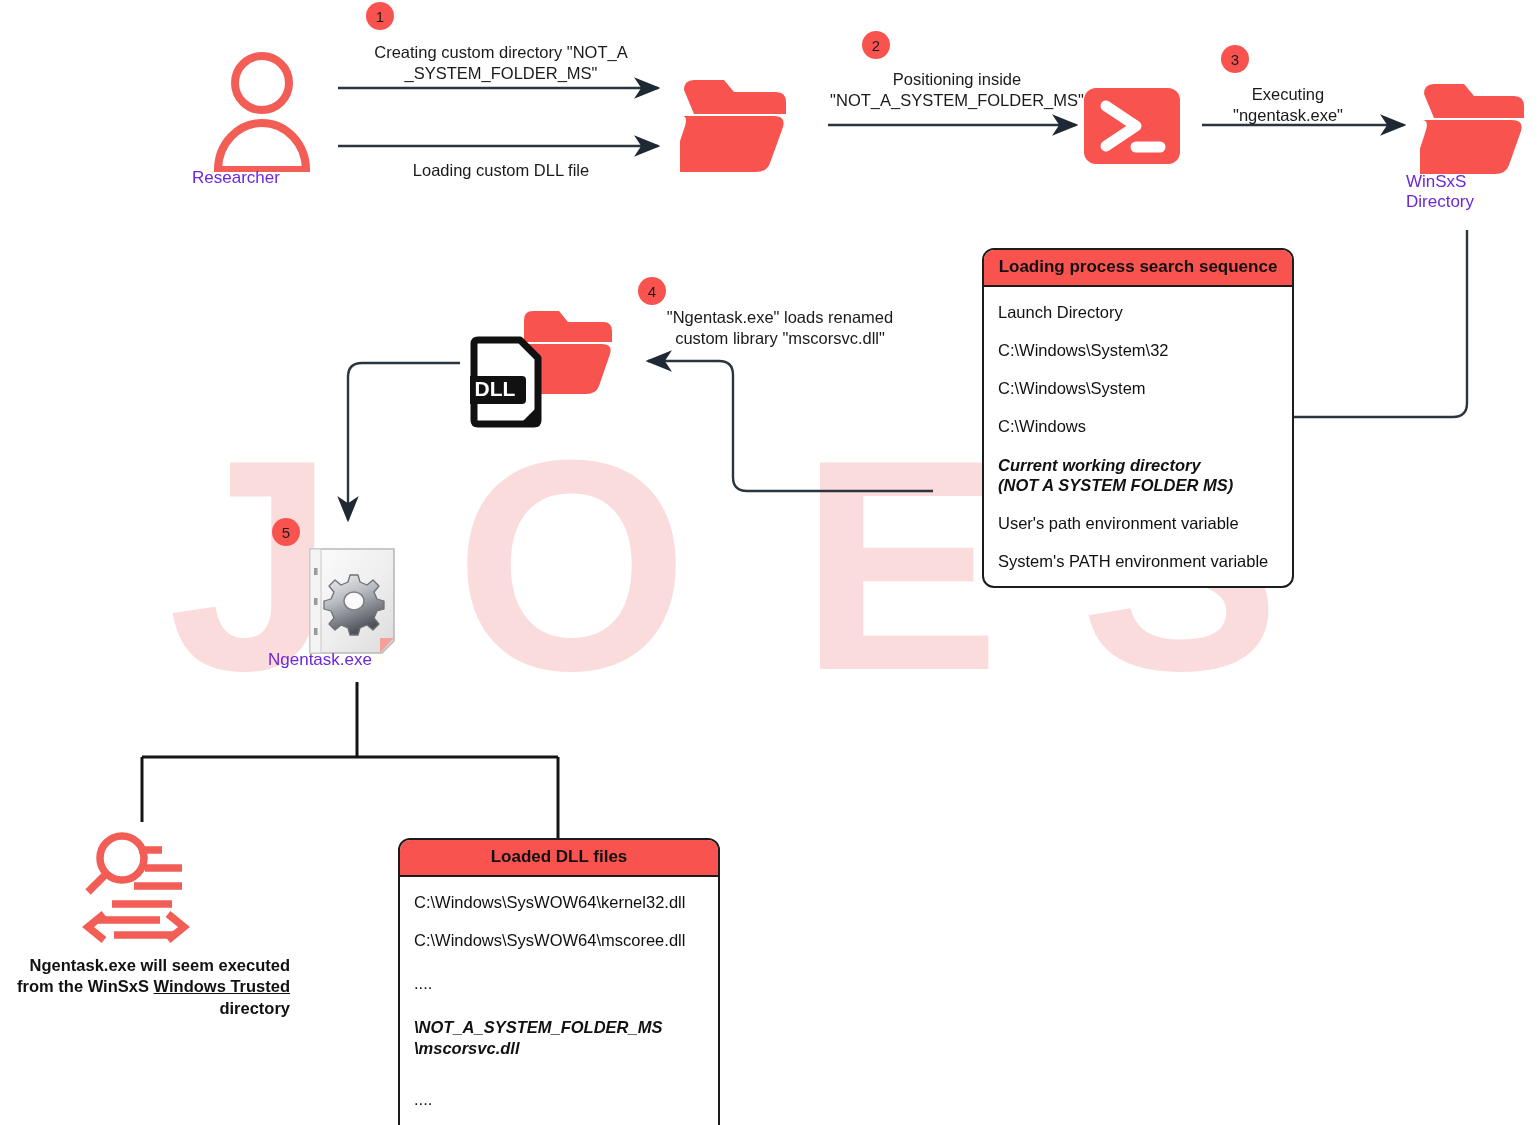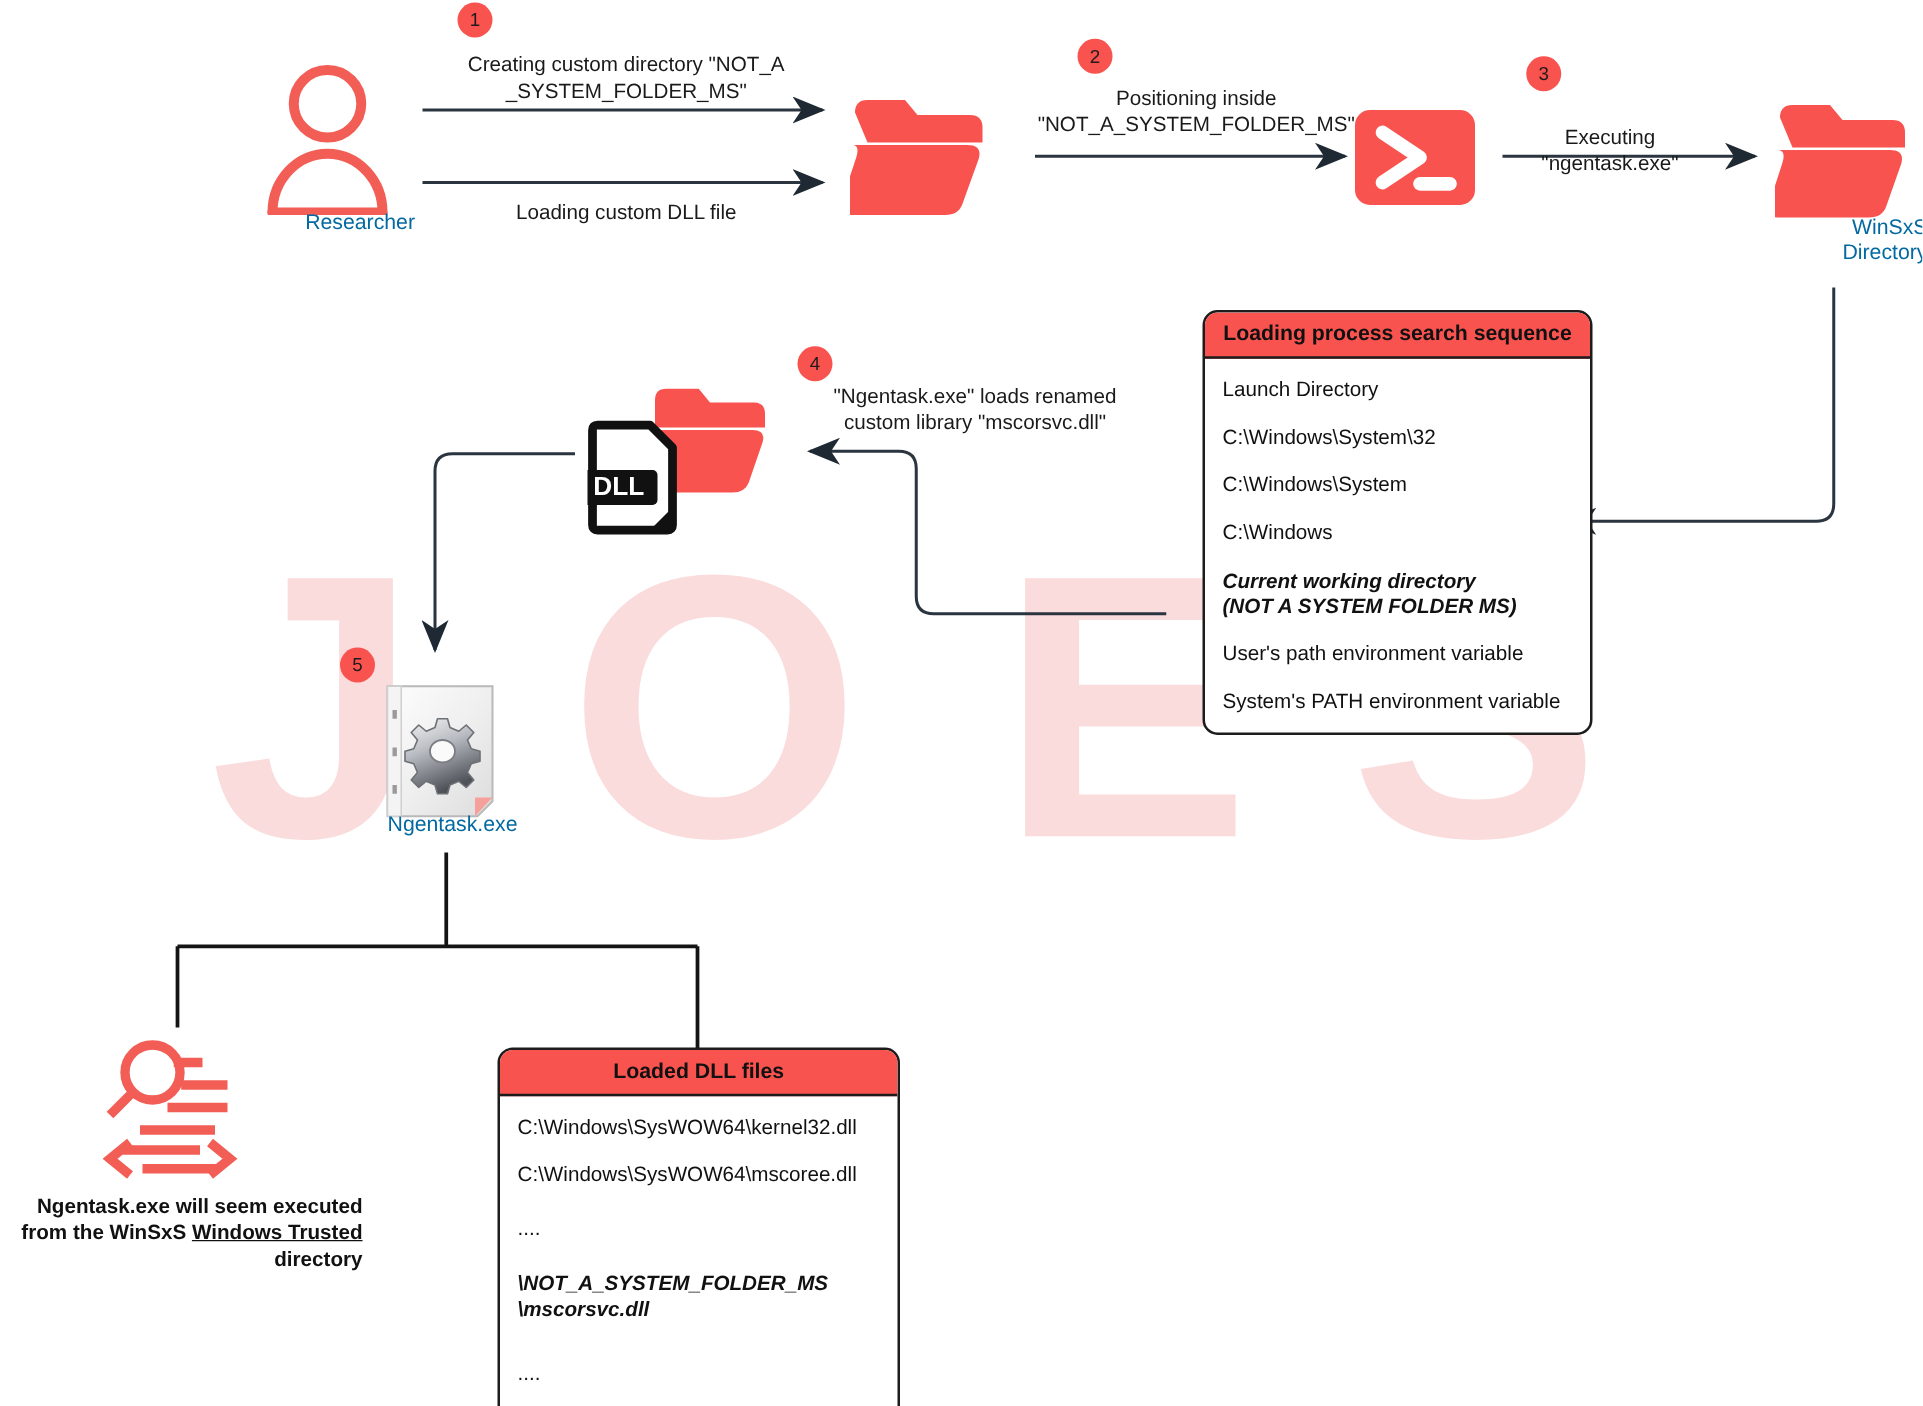--- a/index.html
+++ b/index.html
@@ -17,22 +17,22 @@
   
   .badge{position:absolute;width:28px;height:28px;border-radius:50%;background:#f9534f;
          color:#201a1a;font-size:15px;font-weight:400;display:flex;align-items:center;
          justify-content:center;z-index:6;font-family:"Liberation Sans",sans-serif;}
 
   
   .edge-label{position:absolute;z-index:5;text-align:center;font-size:16.5px;line-height:1.25;
               color:#1a1a1a;font-family:"Liberation Sans",sans-serif;white-space:pre-line;}
 
   
-  .caption{position:absolute;z-index:5;text-align:right;font-size:17px;line-height:1.2;
-           color:#0369a1;font-family:"Liberation Sans",sans-serif;white-space:pre-line;}
+  .caption{position:absolute;z-index:5;text-align:left;font-size:17px;line-height:1.2;
+           color:#6d28d9;font-family:"Liberation Sans",sans-serif;white-space:pre-line;}
 
   
   .icon{position:absolute;z-index:4;}
 
   
   .panel{position:absolute;z-index:5;background:#fff;border:2px solid #1c1c1c;border-radius:12px;
          box-sizing:border-box;overflow:hidden;}
   .panel-header{background:#f9534f;border-bottom:2px solid #1c1c1c;text-align:center;
                 font-weight:700;font-size:17px;color:#111;padding:7px 4px 8px 4px;
                 font-family:"Liberation Sans",sans-serif;}
@@ -101,21 +101,21 @@
       <line x1="8" y1="122" x2="96" y2="122" stroke="#f25d55" stroke-width="8" stroke-linecap="round"></line>
     </svg>
   </div>
   <div class="caption" style="left:192px;top:168px;width:140px;">Researcher</div>
 
   <div class="edge-label" style="left:338px;top:42px;width:326px;">Creating custom directory "NOT_A
 _SYSTEM_FOLDER_MS"</div>
   <div class="edge-label" style="left:338px;top:160px;width:326px;">Loading custom DLL file</div>
   <div class="edge-label" style="left:822px;top:69px;width:270px;">Positioning inside
 "NOT_A_SYSTEM_FOLDER_MS"</div>
-  <div class="edge-label" style="left:1208px;top:100px;width:160px;">Executing
+  <div class="edge-label" style="left:1208px;top:84px;width:160px;">Executing
 "ngentask.exe"</div>
 
   <div class="icon" style="left:680px;top:72px;width:112px;height:100px;">
     <svg width="112" height="100" viewBox="0 0 112 100">
       <path d="M4,18 q0,-10 10,-10 h30 l10,12 h42 q10,0 10,10 v12 h-92 z" fill="#f9534f"></path>
       <path d="M2,44 h92 q12,0 9,11 l-13,36 q-3,9 -14,9 h-76 q-10,0 -7,-10 l12,-36 q3,-10 -3,-10 z" fill="#f9534f"></path>
     </svg>
   </div>
 
   <div class="icon" style="left:1084px;top:88px;width:96px;height:76px;">
@@ -195,21 +195,21 @@
         <path d="M86,84 L102,97 L86,110"></path>
       </g>
     </svg>
   </div>
   <div class="note" style="left:0px;top:955px;width:290px;">
     <span>Ngentask.exe will seem executed</span><br>
     <span>from the WinSxS </span><u>Windows Trusted</u><br>
     <span>directory</span>
   </div>
 
-  <div class="panel" style="left:962px;top:248px;width:312px;">
+  <div class="panel" style="left:982px;top:248px;width:312px;">
     <div class="panel-header">Loading process search sequence</div>
     <div class="panel-body">
       <div class="panel-row">Launch Directory</div>
       <div class="panel-row">C:\Windows\System\32</div>
       <div class="panel-row">C:\Windows\System</div>
       <div class="panel-row">C:\Windows</div>
       <div class="panel-row em">Current working directory
 (NOT  A  SYSTEM  FOLDER  MS)</div>
       <div class="panel-row">User's path environment variable</div>
       <div class="panel-row">System's PATH environment variable</div>

